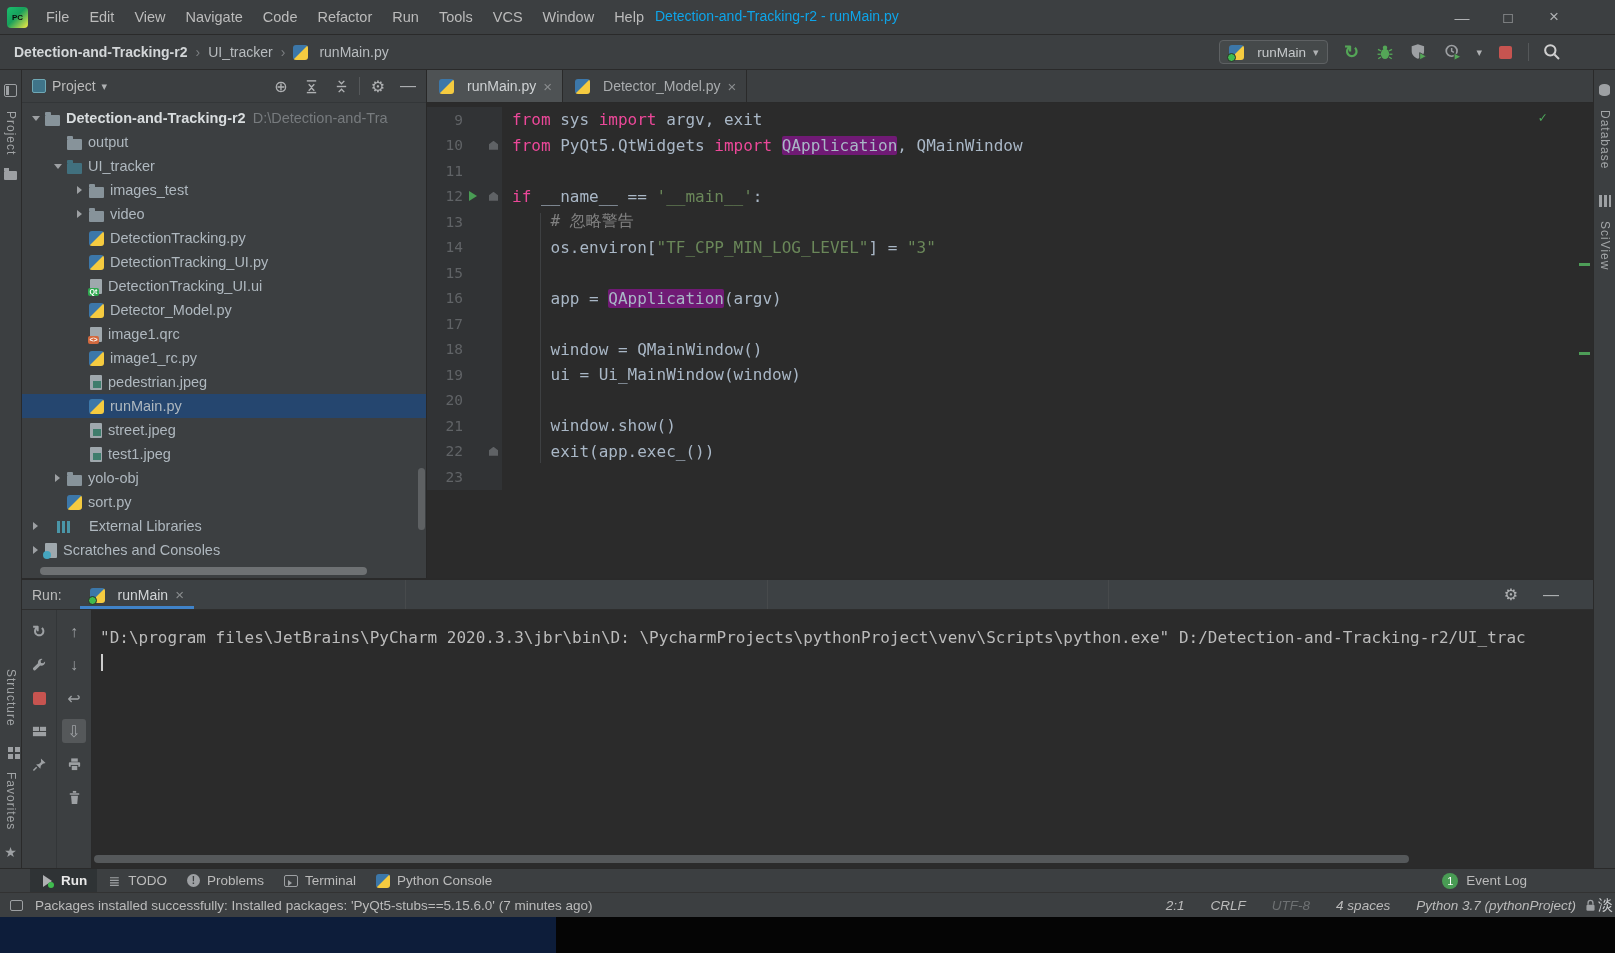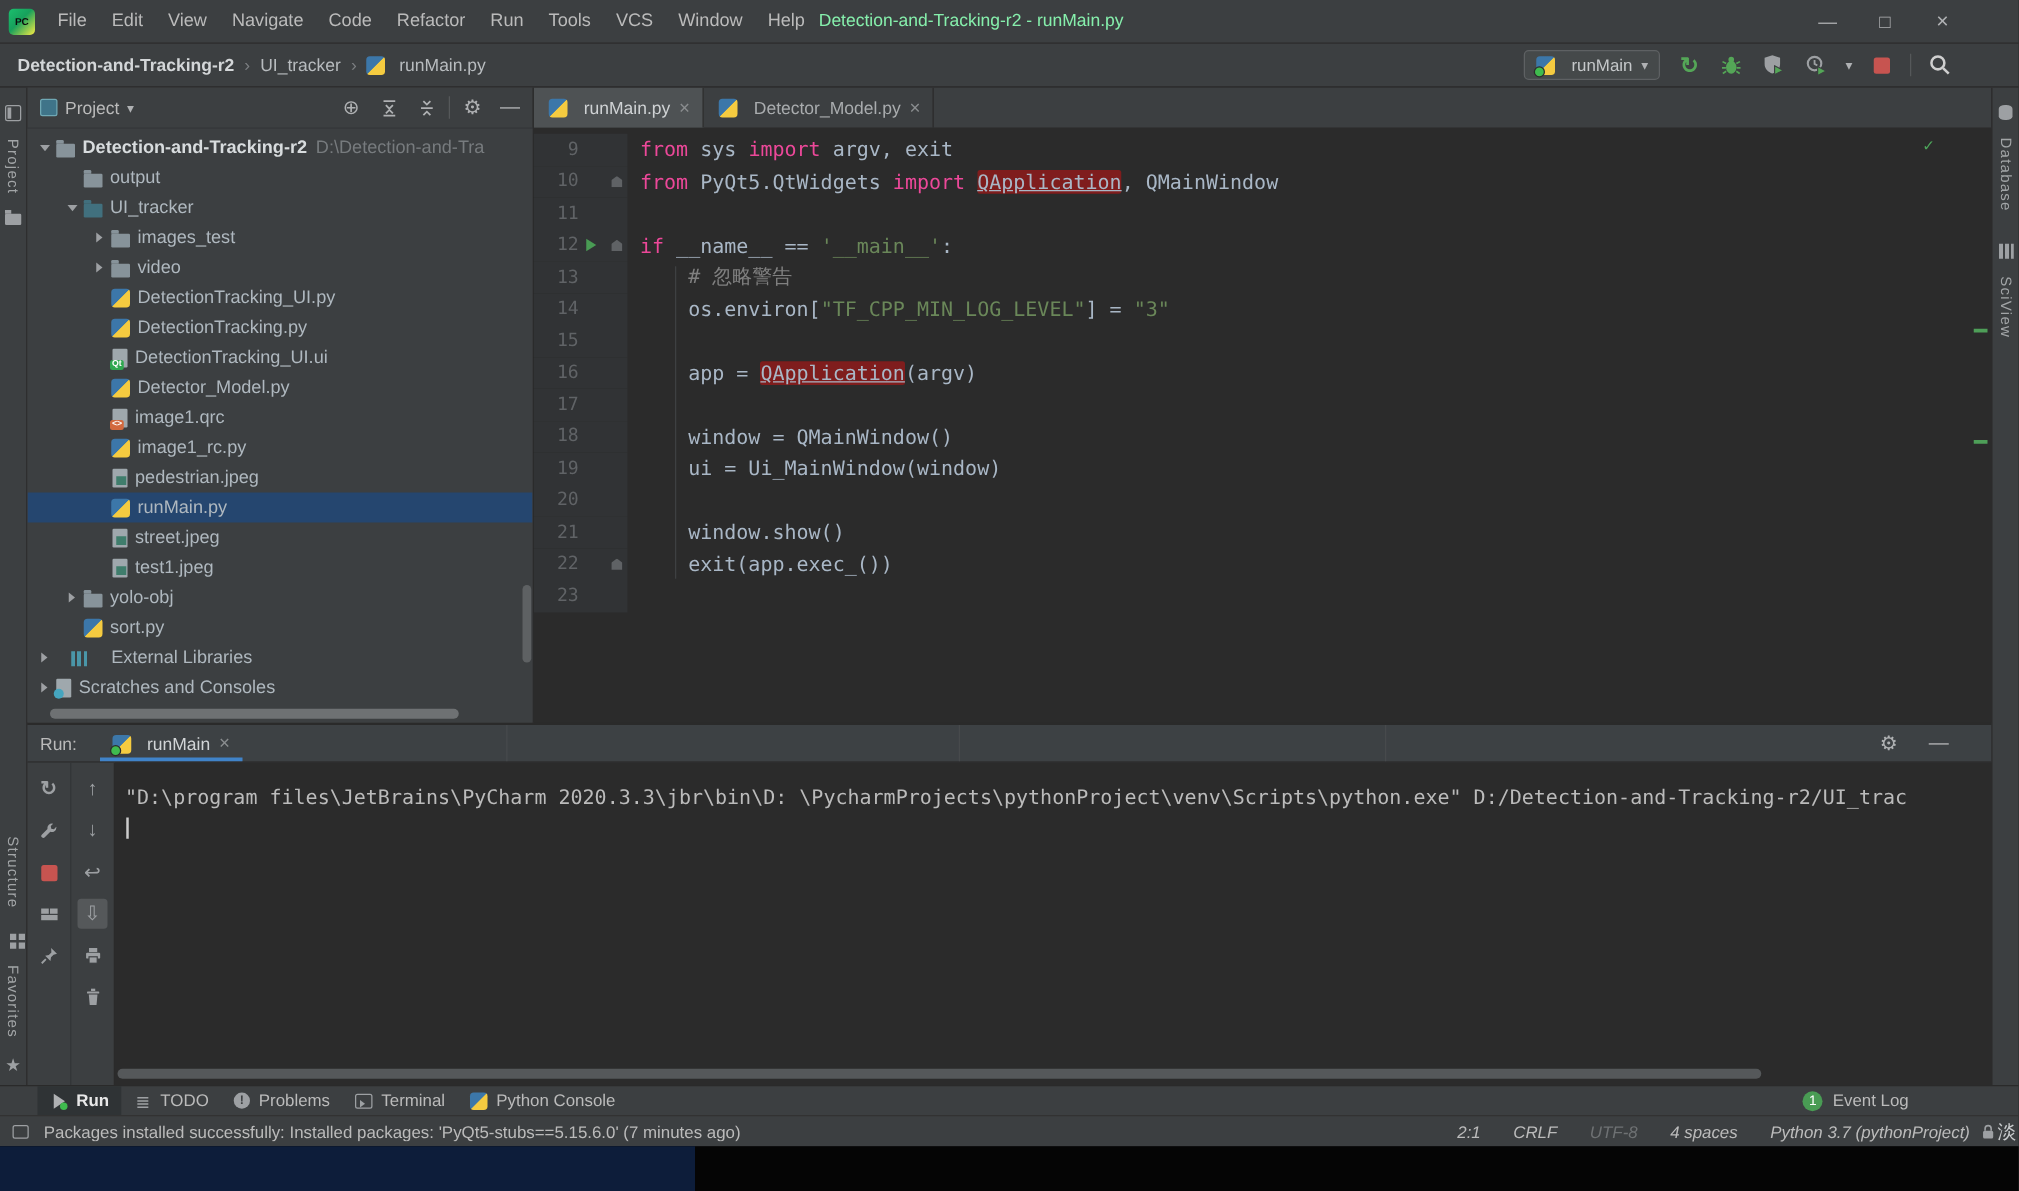--- a/index.html
+++ b/index.html
@@ -7,21 +7,21 @@
     font-family:"Liberation Sans", sans-serif; color:#BBBBBB; }
   #app { width:1615px; height:953px; display:flex; flex-direction:column; }
 
   
   #titlebar { height:35px; background:#3C3F41; display:flex; align-items:center;
     border-bottom:1px solid #2A2A2A; position:relative; flex:none; }
   #logo { width:21px; height:21px; margin:0 8px 0 7px; border-radius:4px;
     background:linear-gradient(135deg,#1BBF6E 0%,#17a05c 45%,#F7EB45 100%);
     color:#0b0b0b; font-size:8px; font-weight:bold; display:flex; align-items:center; justify-content:center; }
   .menu-item { padding:0 10px; font-size:14.5px; color:#BBBBBB; cursor:default; }
-  #win-title { position:absolute; left:655px; top:8px; font-size:14px; color:#86efac; }
+  #win-title { position:absolute; left:655px; top:8px; font-size:14px; color:#0ea5e9; }
   #win-controls { position:absolute; right:52px; display:flex; gap:28px; align-items:center; }
   #win-controls span { color:#AFB1B3; font-size:15px; width:18px; text-align:center; }
 
   
   #navbar { height:35px; background:#3C3F41; display:flex; align-items:center;
     border-bottom:1px solid #2A2A2A; flex:none; position:relative; }
   #breadcrumbs { display:flex; align-items:center; margin-left:10px; font-size:14px; gap:2px; }
   .bc-item { color:#B8BCBF; padding:2px 4px; display:flex; align-items:center; gap:5px; }
   .bc-item.bold { font-weight:bold; color:#D3D6D8; }
   .bc-sep::before { content:"›"; color:#7C7F82; font-size:14px; padding:0 2px; }
@@ -104,21 +104,21 @@
   .cl { display:flex; height:25.5px; align-items:center; }
   .lg { width:75px; flex:none; background:#313335; height:100%; display:flex; align-items:center; position:relative; }
   .ln { width:36px; text-align:right; color:#606366; font-size:14.5px; flex:none; }
   .gm-run { position:absolute; left:42px; width:0; height:0; border-left:8px solid #499C54;
     border-top:5.5px solid transparent; border-bottom:5.5px solid transparent; }
   .gm-fold { position:absolute; left:62px; width:9px; height:9px; background:#5F6265;
     clip-path:polygon(50% 0,100% 38%,100% 100%,0 100%,0 38%); }
   .ct { padding-left:10px; white-space:pre; }
   .tk-kw { color:#ec4899; } .tk-pl { color:#A9B7C6; } .tk-st { color:#6A8759; }
   .tk-cm { color:#808080; } .tk-pr { color:#AF5F40; }
-  .tk-hl { color:#A9B7C6; background:#7f1d1d; border-radius:2px;text-decoration:underline; }
+  .tk-hl { color:#A9B7C6; background:#701a75; border-radius:2px; }
   #indent-guide { position:absolute; left:113px; top:110px; height:250px; border-left:1px solid #3E4042; }
   #inspect-check { position:absolute; right:46px; top:6px; color:#4DA65A; font-size:14px; font-weight:bold; }
   .stripe-mark { position:absolute; right:3px; width:11px; height:3px; background:#4E9E58; }
 
   
   #splitter { height:2px; background:#2A2A2A; flex:none; }
   #run-panel { height:288px; flex:none; display:flex; flex-direction:column; min-width:0; }
   #run-header { height:30px; background:#3D4144; display:flex; align-items:center; flex:none;
     border-bottom:1px solid #2E2E2E; position:relative; font-size:14px; }
   #run-label { margin-left:10px; color:#BBBBBB; }
@@ -338,26 +338,26 @@
                 <span class="lbl">images_test</span>
               </div>
               <div class="tree-row" style="padding-left: 48px;">
                 <span class="chev closed"></span>
                 <span class="fic fic-folder"></span>
                 <span class="lbl">video</span>
               </div>
               <div class="tree-row" style="padding-left: 48px;">
                 <span class="chev none"></span>
                 <span class="fic fic-py"></span>
+                <span class="lbl">DetectionTracking.py</span>
+              </div>
+              <div class="tree-row" style="padding-left: 48px;">
+                <span class="chev none"></span>
+                <span class="fic fic-py"></span>
                 <span class="lbl">DetectionTracking_UI.py</span>
-              </div>
-              <div class="tree-row" style="padding-left: 48px;">
-                <span class="chev none"></span>
-                <span class="fic fic-py"></span>
-                <span class="lbl">DetectionTracking.py</span>
               </div>
               <div class="tree-row" style="padding-left: 48px;">
                 <span class="chev none"></span>
                 <span class="fic fic-doc badge-qt"></span>
                 <span class="lbl">DetectionTracking_UI.ui</span>
               </div>
               <div class="tree-row" style="padding-left: 48px;">
                 <span class="chev none"></span>
                 <span class="fic fic-py"></span>
                 <span class="lbl">Detector_Model.py</span>

